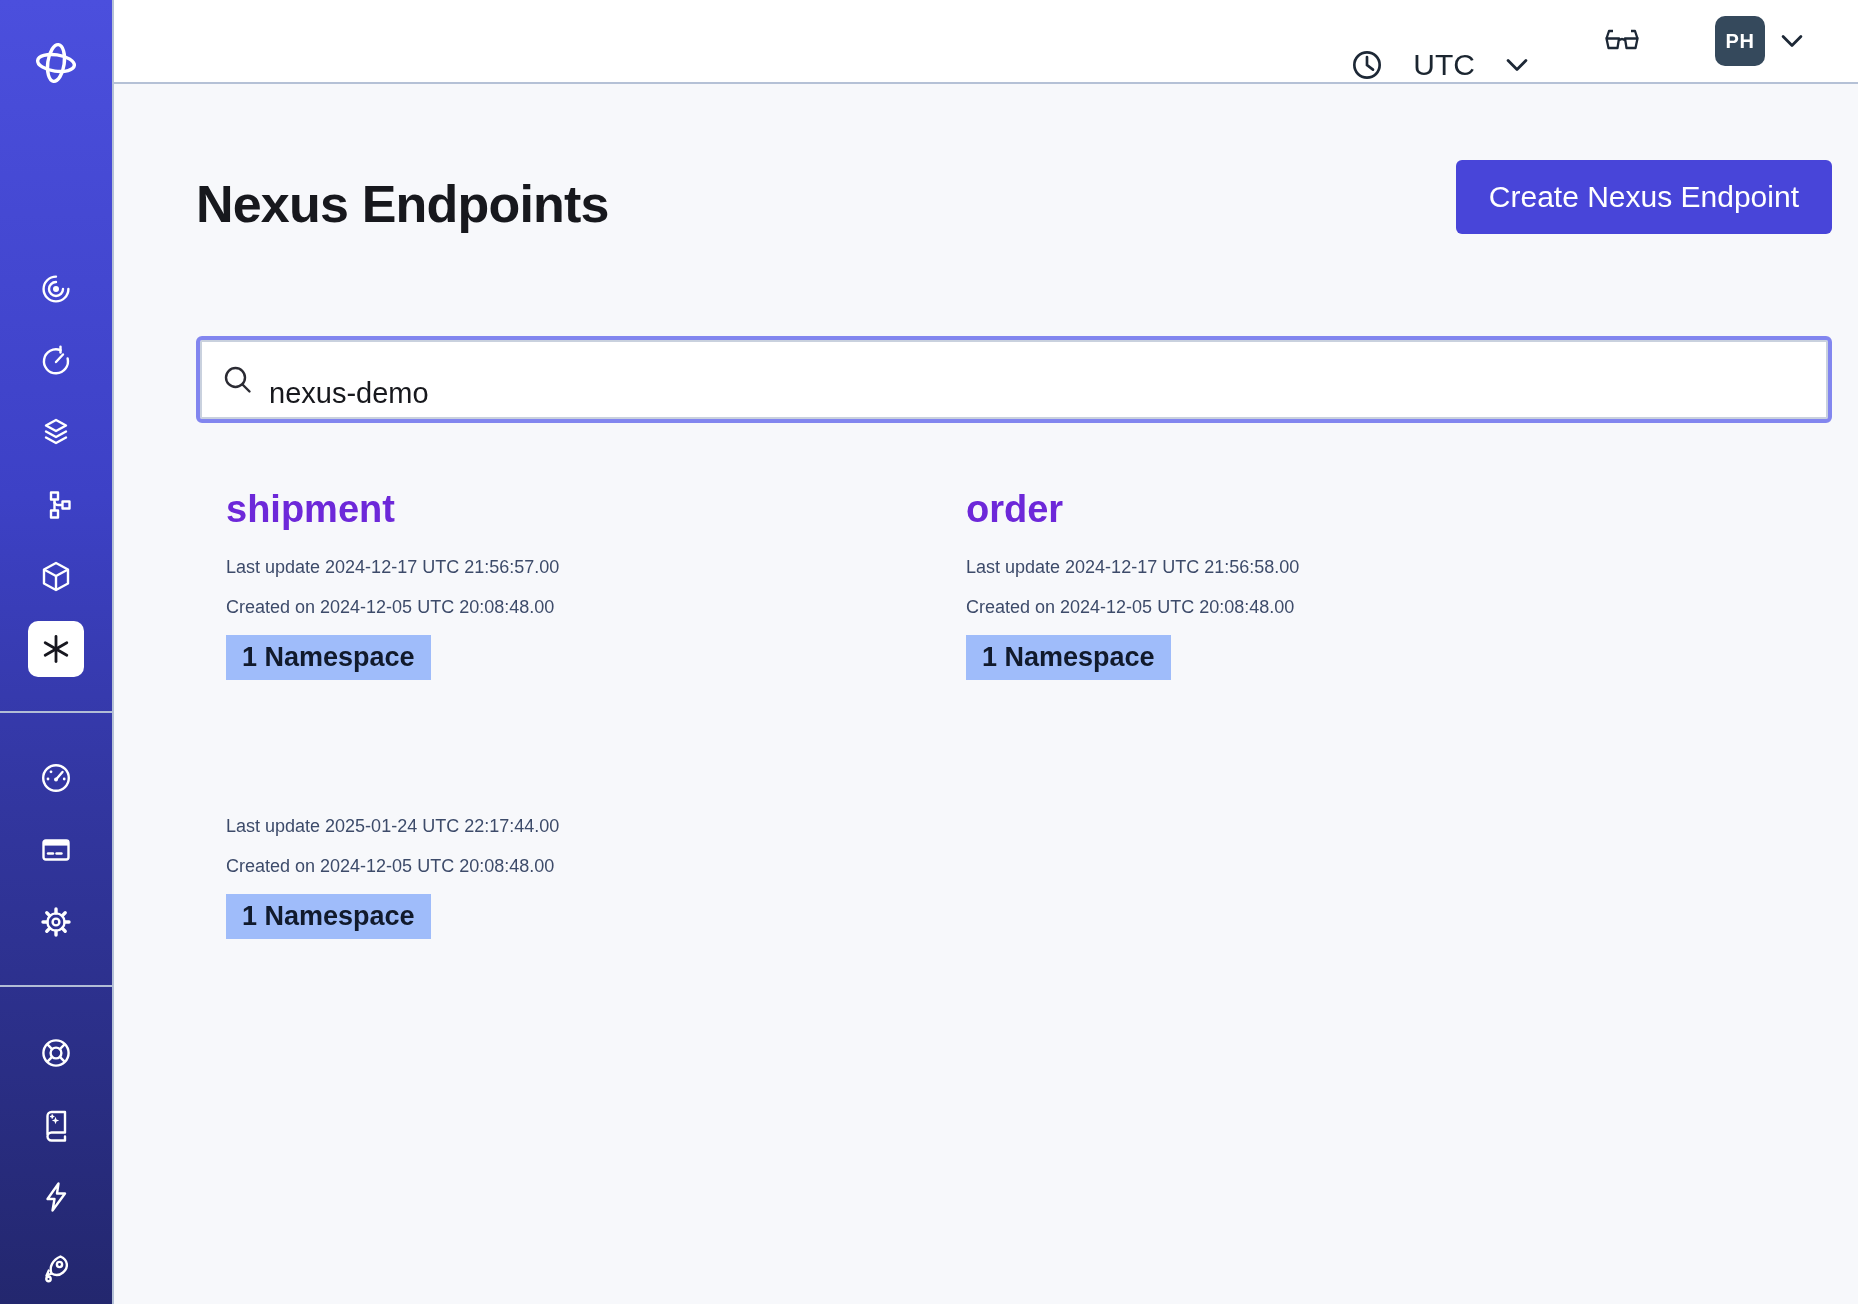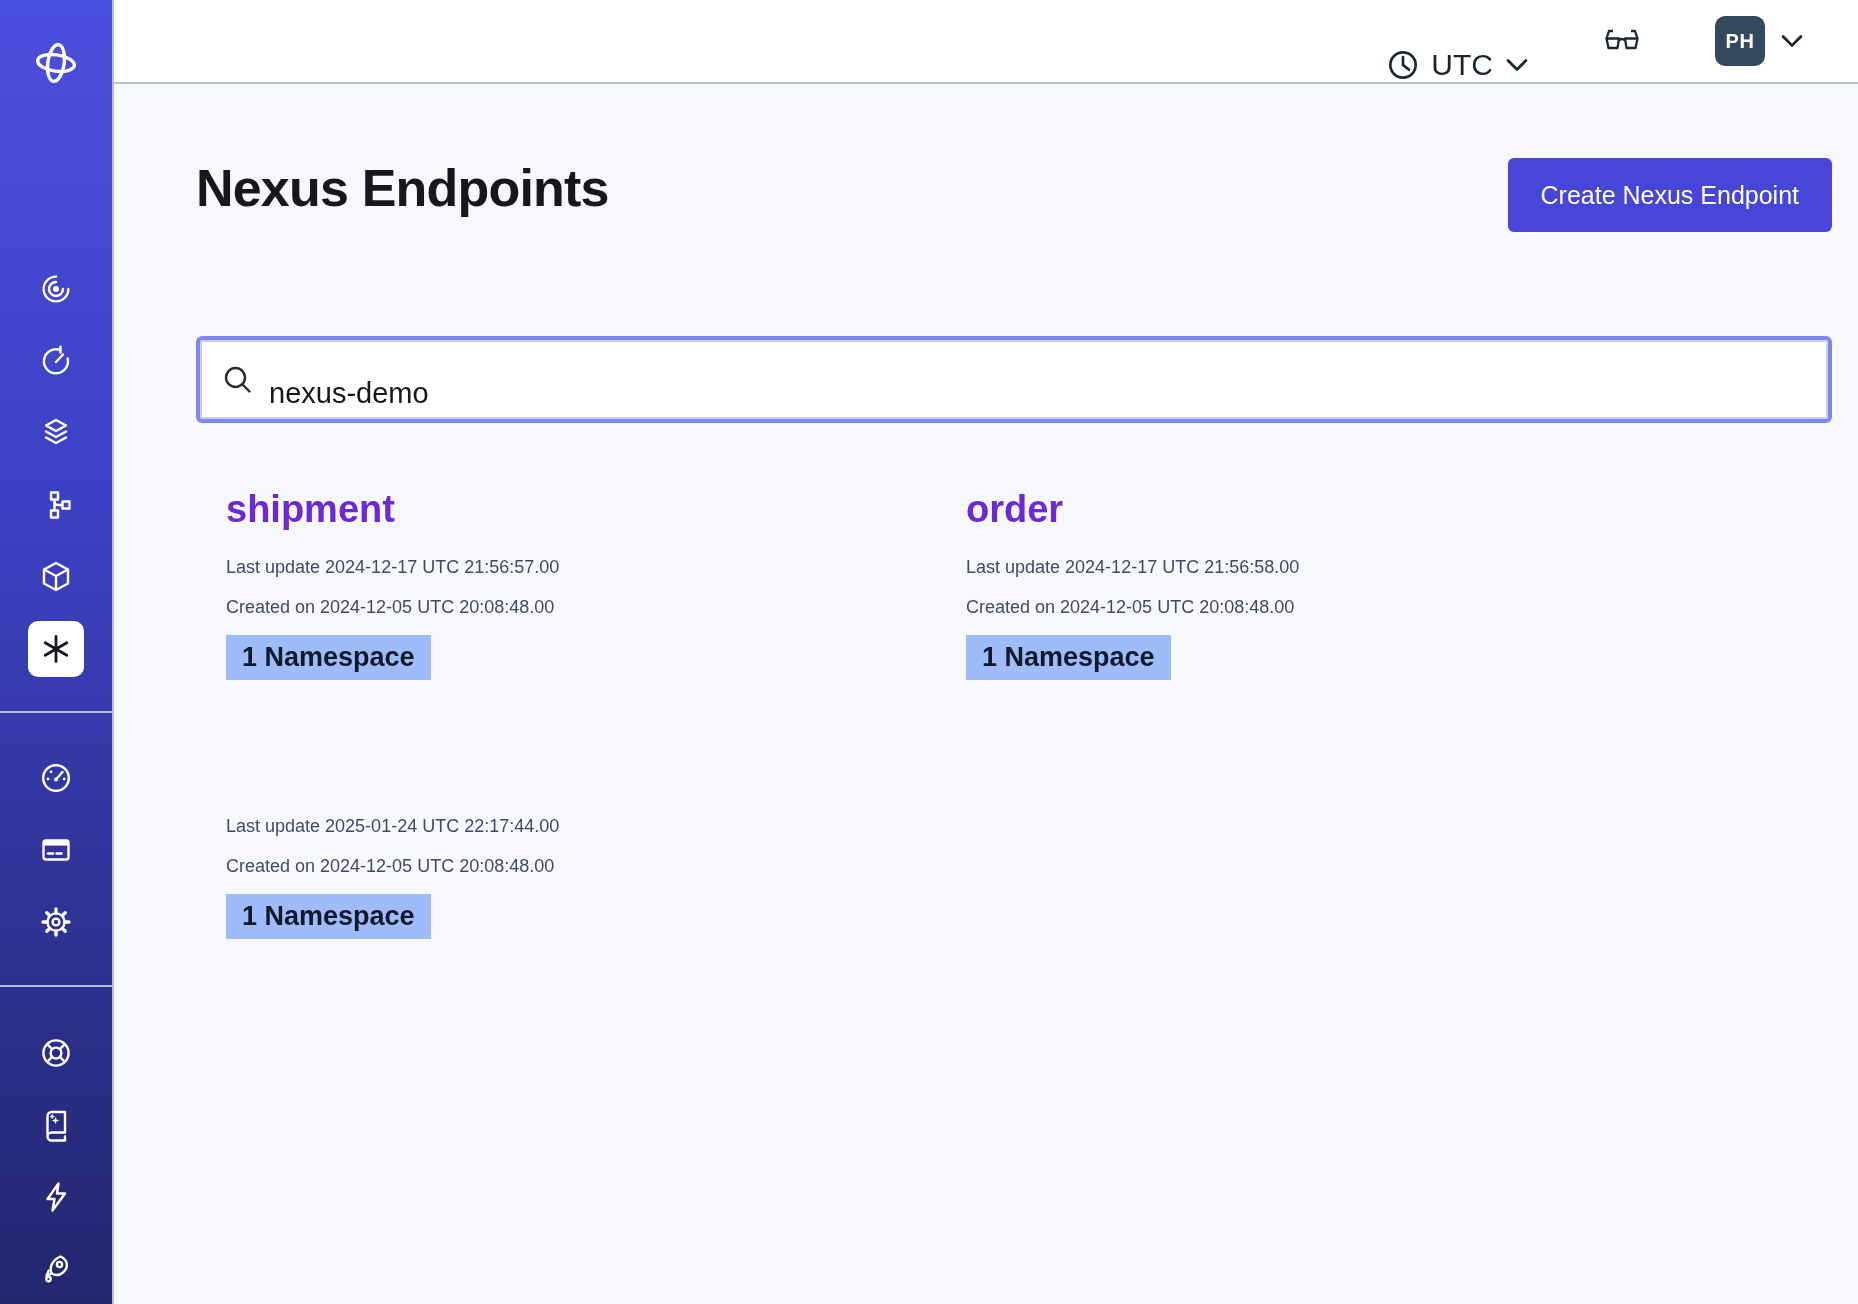--- a/index.html
+++ b/index.html
@@ -19,34 +19,34 @@
               border-radius:10px; cursor:pointer; }
   .nav-item.active { background:#ffffff; }
   .sidebar-divider { width:114px; height:2px; background:#b2bdd6; flex:none; }
   .divider-1 { margin-top:34px; }
   .divider-2 { margin-top:35px; }
 
   
   .main { margin-left:114px; height:100%; display:flex; flex-direction:column; }
   .topbar { height:84px; background:#ffffff; border-bottom:2px solid #b5c1d6;
             display:flex; align-items:center; justify-content:flex-end; padding-right:54px; flex:none; }
-  .tz-control { display:flex; align-items:center; gap:12px; cursor:pointer;margin-top:48px; }
+  .tz-control { display:flex; align-items:center; gap:30px; cursor:pointer;margin-top:48px; }
   .tz-label { font-size:30px; color:#1b2530; font-weight:500; }
   .icon-btn { display:flex; align-items:center; justify-content:center; cursor:pointer; }
   .glasses-btn { margin-left:74px; }
   .account { margin-left:74px; display:flex; align-items:center; gap:15px; cursor:pointer; }
   .avatar { width:50px; height:50px; border-radius:10px; background:#35495c; color:#ffffff;
             font-size:20px; font-weight:600; letter-spacing:.5px;
             display:flex; align-items:center; justify-content:center; }
 
   .content { padding:74px 26px 0 82px; flex:1; }
-  .page-header { display:flex; align-items:flex-start; justify-content:space-between; height:76px; }
+  .page-header { display:flex; align-items:flex-end; justify-content:space-between; height:76px; }
   .page-title { font-size:52px; font-weight:700; color:#17181d; letter-spacing:-0.8px; }
   .create-btn { height:74px; padding:0 33px; background:#4845d9; color:#ffffff; border:none;
-                border-radius:6px; font-size:25px; font-weight:500; font-family:inherit; cursor:pointer; }
+                border-radius:6px; font-size:30px; font-weight:500; font-family:inherit; cursor:pointer; }
 
   .search-box { margin-top:102px; height:87px; background:#ffffff; border:4px solid #8286ef;
                 border-radius:6px; box-shadow:inset 0 0 0 2px #c9d1de;
                 display:flex; align-items:center; padding:0 22px; gap:15px; }
   .search-input { flex:1; border:none; outline:none; background:transparent;
                   font-size:29px; color:#17181d; font-family:inherit;margin-top:28px; }
 
   .endpoints-grid { margin-top:64px; padding-left:30px; display:grid;
                     grid-template-columns:740px 740px; row-gap:110px; }
   .endpoint-card { cursor:pointer; }

